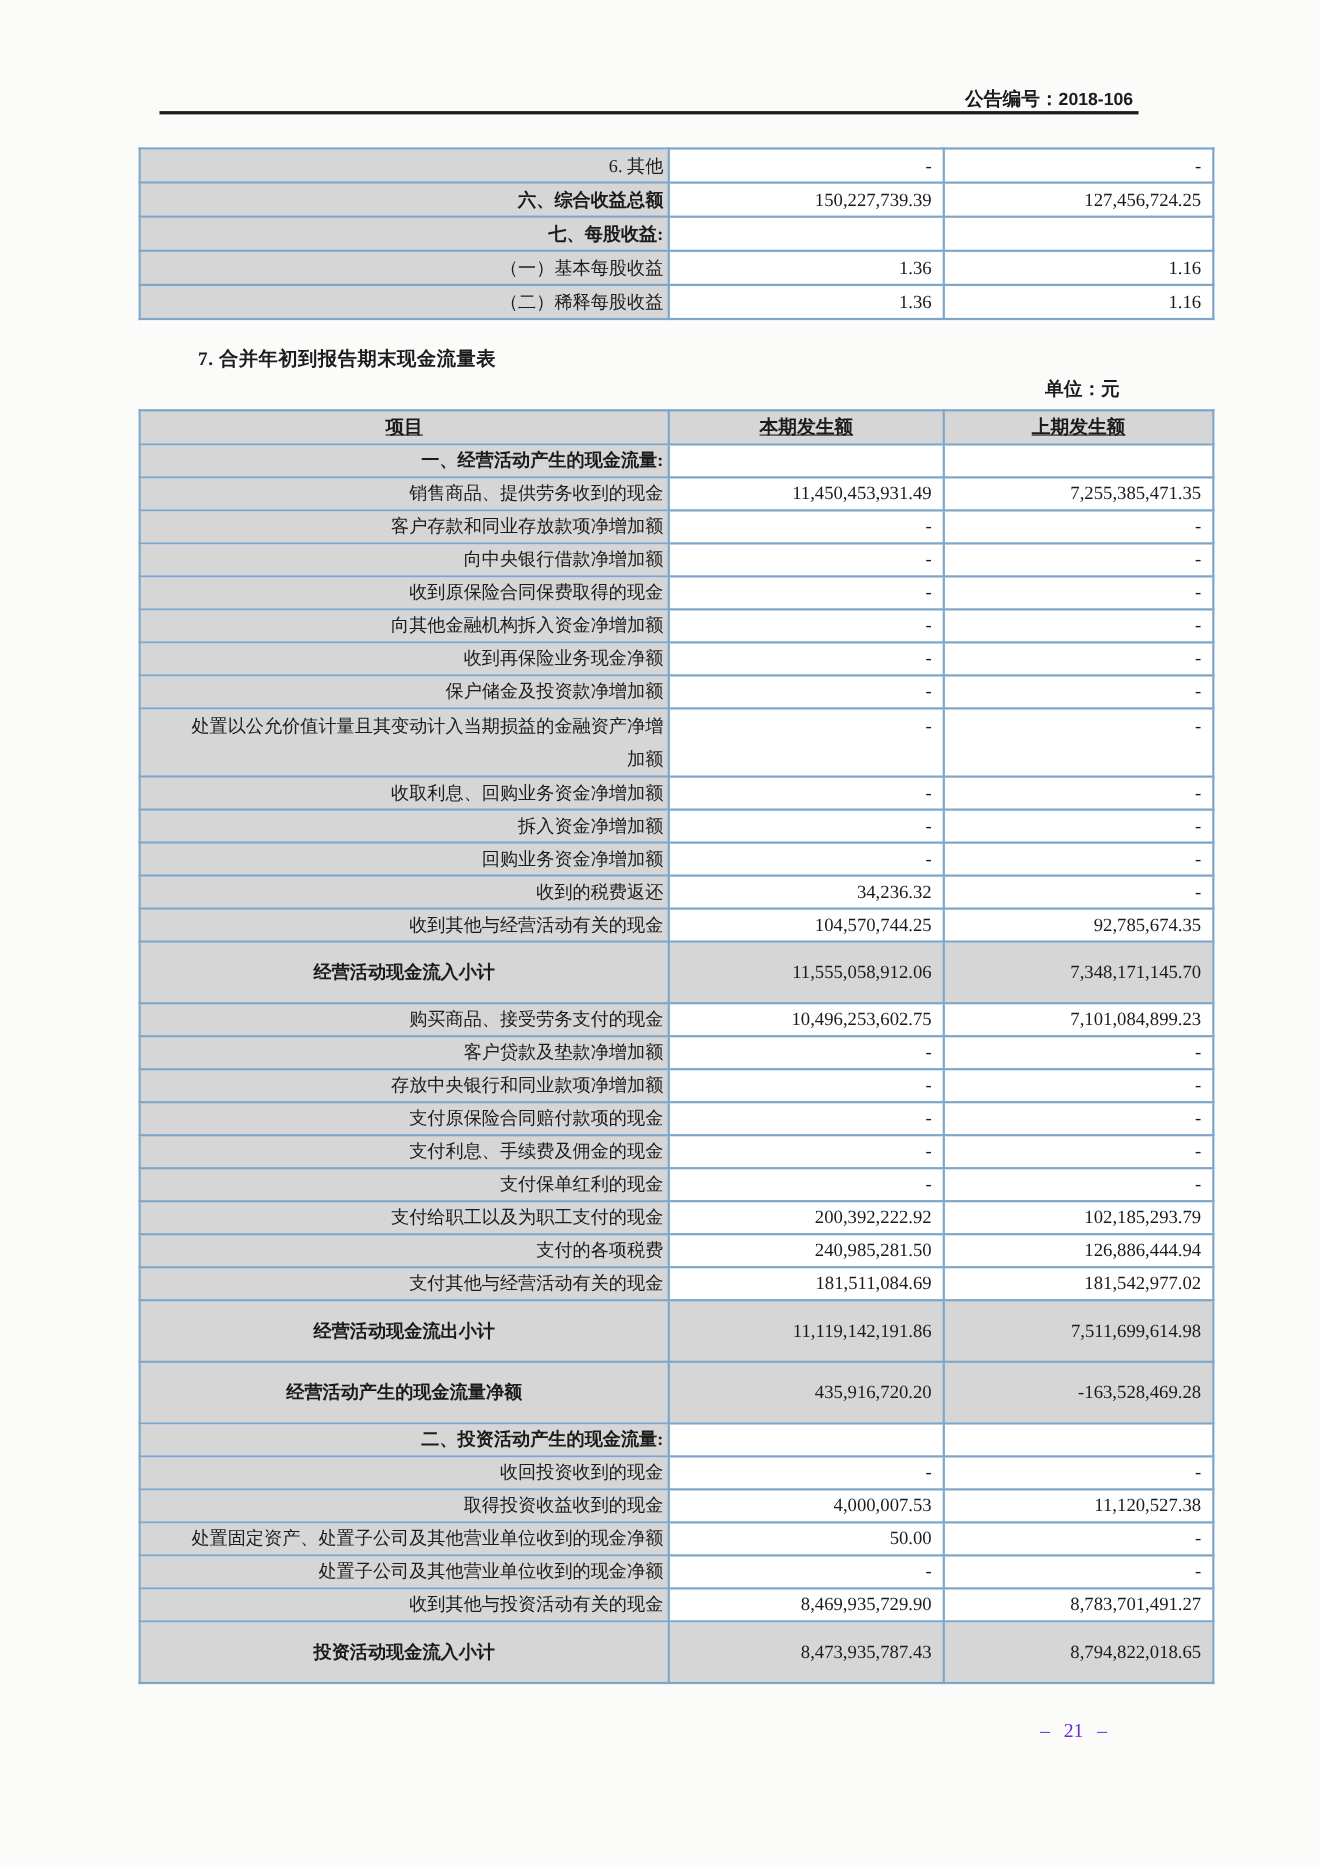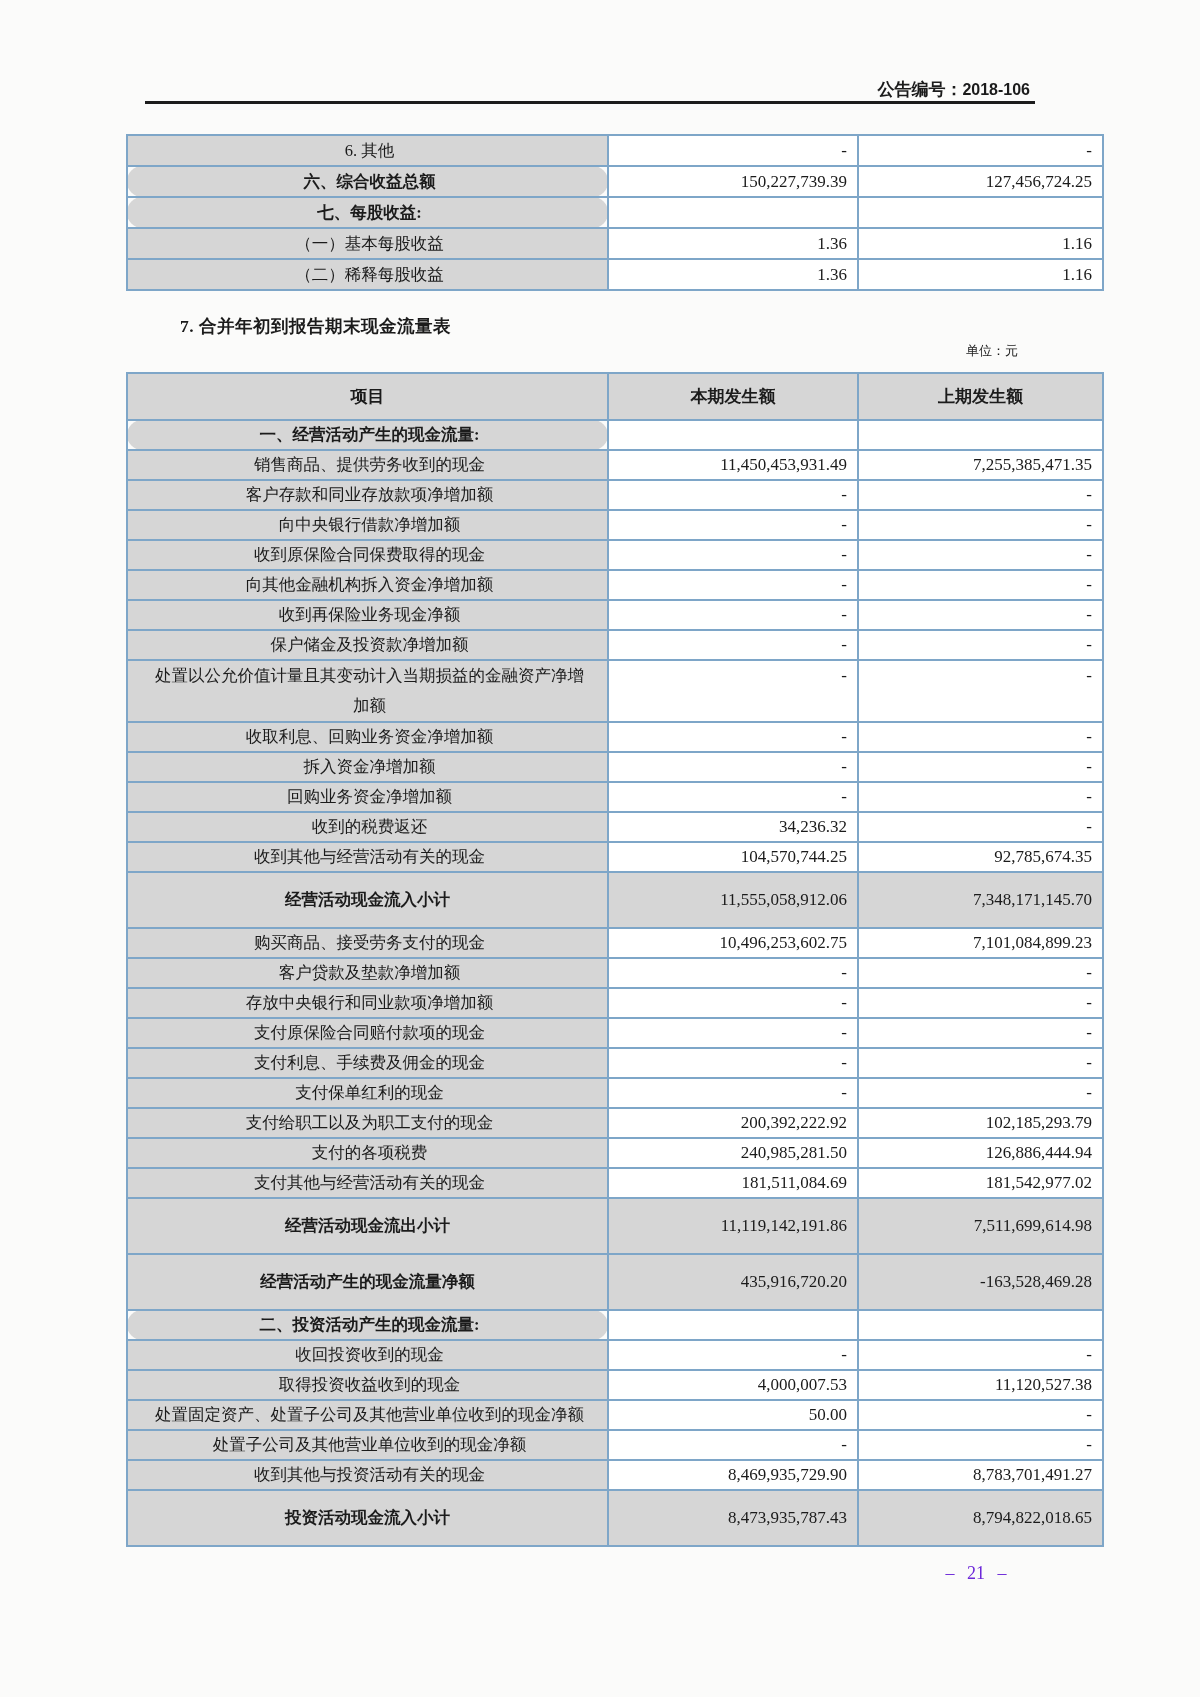--- a/index.html
+++ b/index.html
@@ -32,55 +32,55 @@
   table.doc-table {
     position: absolute; left: 126px;
     border-collapse: collapse; table-layout: fixed;
     width: 976px;
     border: 2px solid var(--line);
     border-top: 2.5px solid var(--line-dark);
   }
   table.doc-table td, table.doc-table th { border: 2px solid var(--line); overflow: hidden; }
   .label-cell {
     background: var(--gray);
-    text-align: center; padding: 0 4px 0 8px;
+    text-align: right; padding: 0 4px 0 8px;
     font-size: 16.5px; font-weight: normal;
     vertical-align: middle; line-height: 22px;
   }
   .num-cell {
     background: #ffffff;
     text-align: right; padding: 0 10px 0 4px;
     font-size: 17px; vertical-align: middle;
   }
-  tr.bold-label .label-cell, tr.section .label-cell { font-weight: bold; border-radius: 15px; }
+  tr.bold-label .label-cell, tr.section .label-cell { font-weight: bold; }
   tr.subtotal .label-cell { font-weight: bold; text-align: center; padding: 16px 4px; }
   tr.subtotal .num-cell { background: var(--gray); }
   tr.header-row th {
     background: var(--gray); font-size: 17px; font-weight: bold;
     text-align: center; vertical-align: middle;
   }
   tr.tall { height: 61px; }
   tr.tall .label-cell { vertical-align: middle; }
   tr.tall .label-cell span { display: inline-block; width: 432px; line-height: 30px; word-break: break-all; }
   tr.tall .num-cell { vertical-align: top; line-height: 28px; padding-top: 1px; }
 
   #topTable { top: 134px; }
   #topTable tr { height: 31px; }
   #mainTable { top: 372px; }
   #mainTable tr { height: 30px; }
-  #mainTable tr.header-row { height: 47px; }
+  #mainTable tr.header-row { height: 31px; text-decoration: underline; }
 
   
   .section-title {
     position: absolute; left: 180px; top: 314px;
     font-size: 17.5px; font-weight: bold; letter-spacing: 0.5px;
   }
   .unit-label {
     position: absolute; top: 342px; right: 182px;
-    font-size: 13px; font-weight: normal;
+    font-size: 17px; font-weight: bold;
   }
 
   
   .page-number {
     position: absolute; top: 1563px; left: 876px; width: 200px;
     text-align: center; font-size: 18px; word-spacing: 8px; color: #6d28d9;
   }
 </style>
 </head>
 <body>

